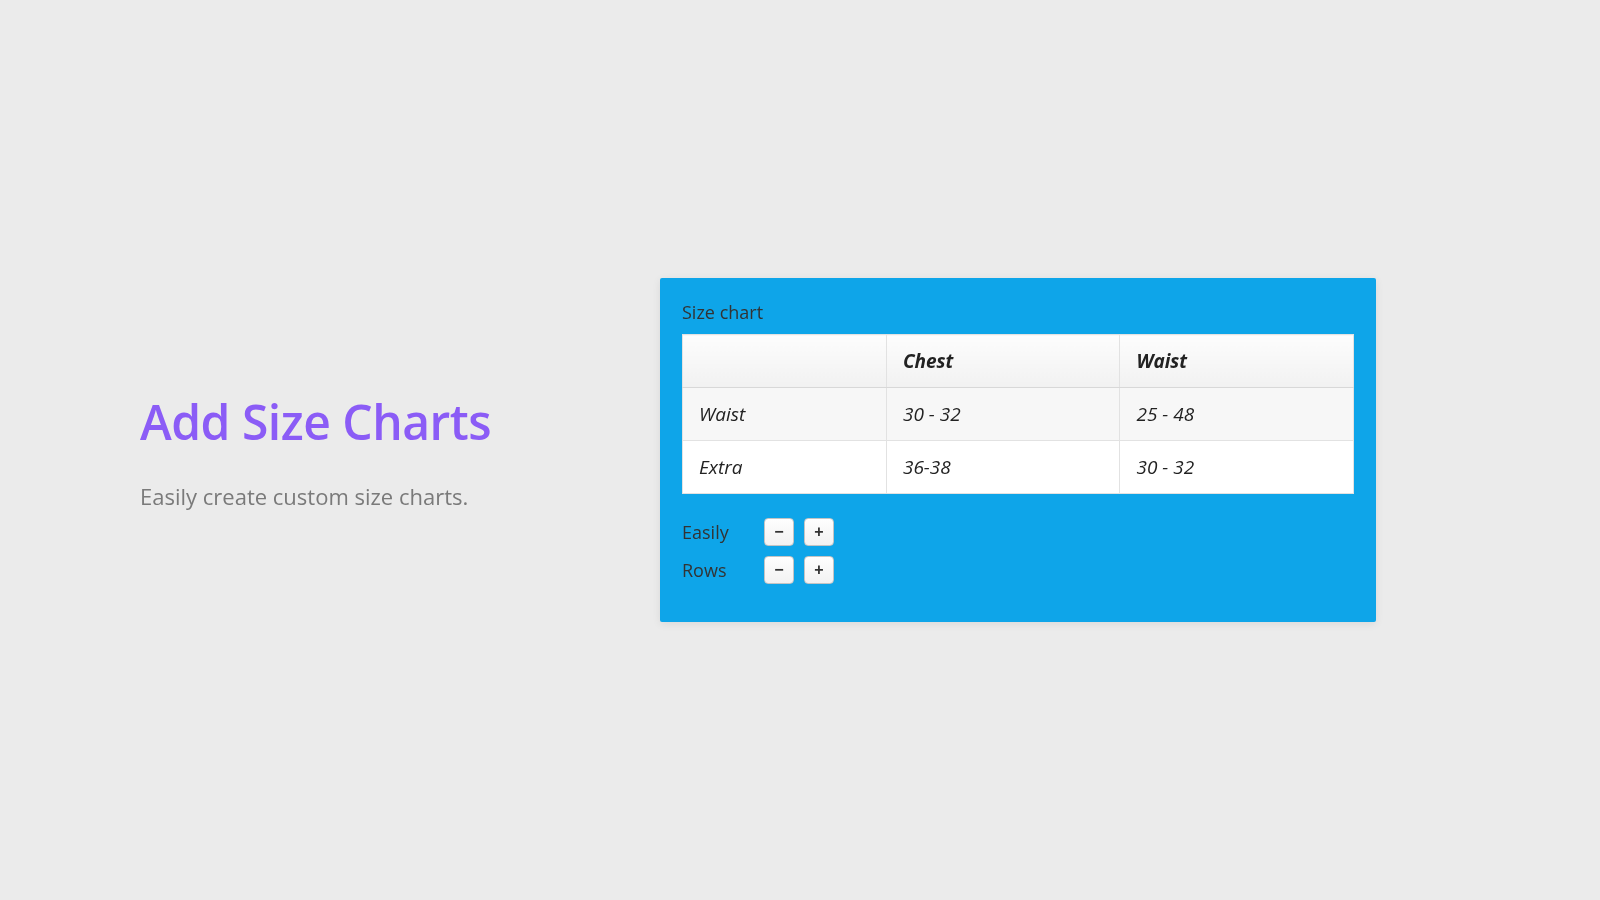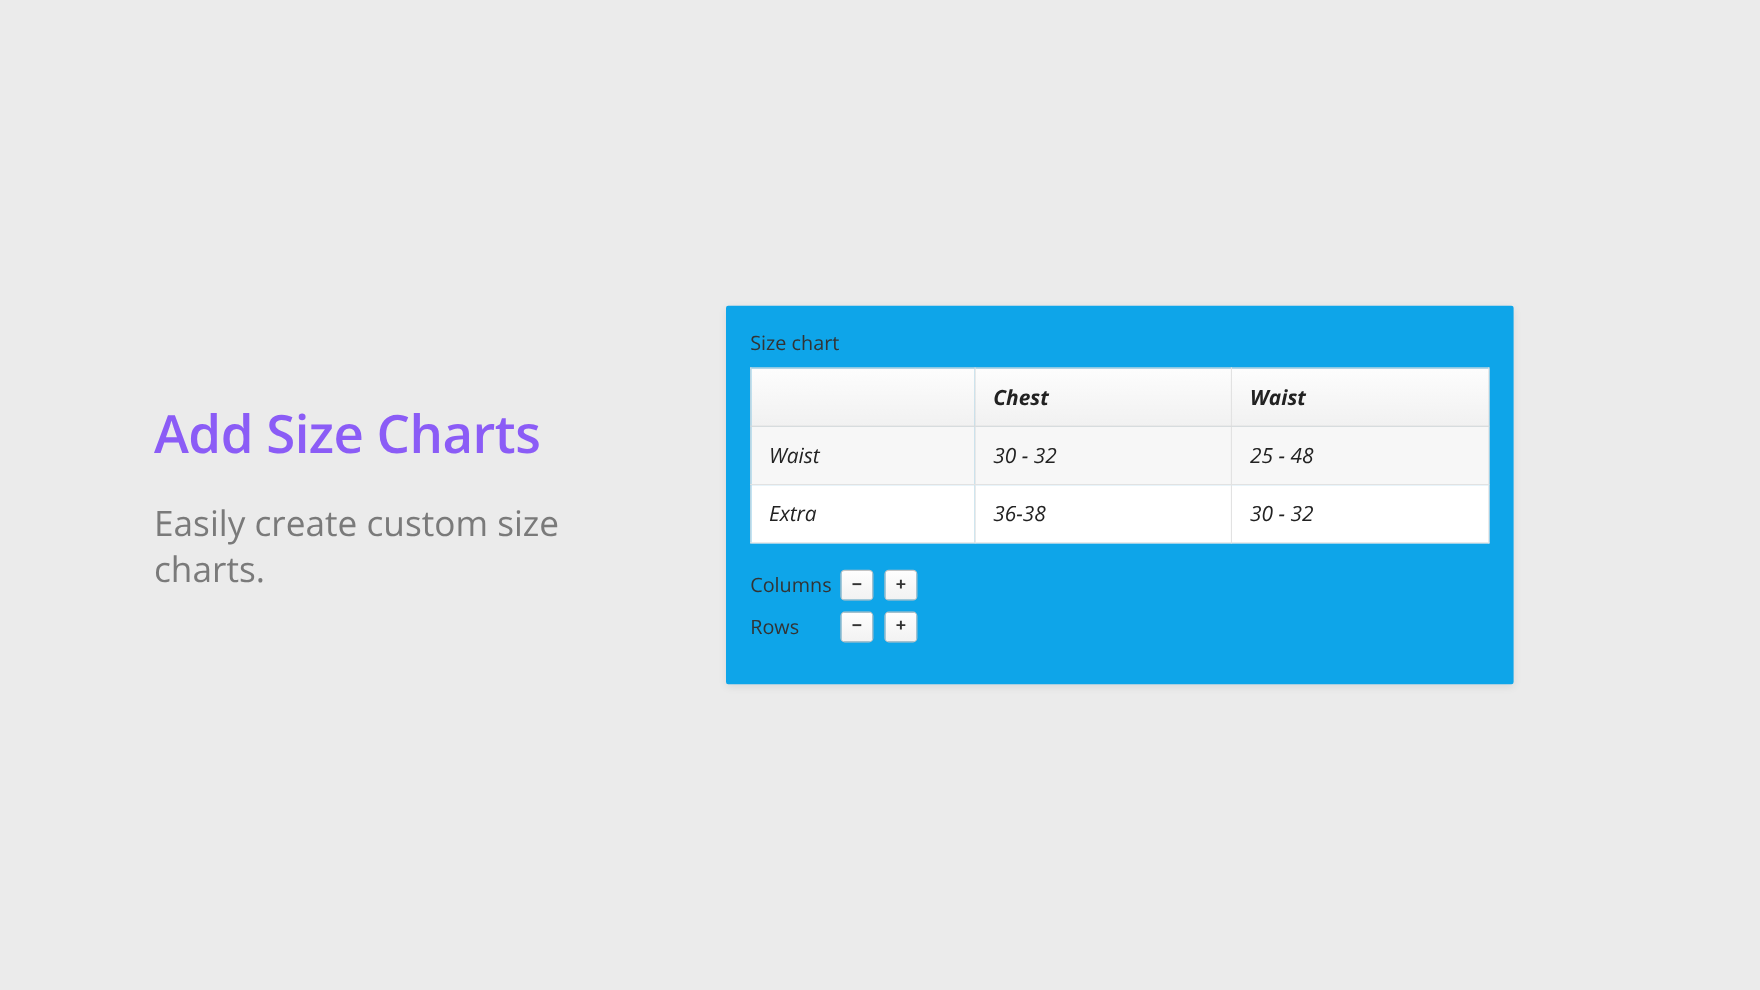--- a/index.html
+++ b/index.html
@@ -29,21 +29,21 @@
       width: 450px;
     }
     .heading {
       font-size: 48px;
       font-weight: 600;
       color: #8b5cf6;
       margin-bottom: 28px;
       letter-spacing: -0.5px;
     }
     .subheading {
-      font-size: 32px;
+      font-size: 22px;
       font-weight: 400;
       color: #7a7a7a;
       line-height: 1.3;
     }
     .card {
       background: #0ea5e9;
       border-radius: 2px;
       box-shadow: 0 2px 8px rgba(0,0,0,0.08);
       padding: 22px 22px 28px 22px;
       width: 716px;
@@ -139,21 +139,21 @@
         <tr>
           <td>Extra</td>
           <td>36-38</td>
           <td>30 - 32</td>
         </tr>
       </tbody>
     </table>
 
     <div class="controls">
       <div class="control-row">
-        <span class="control-label">Columns</span>
+        <span class="control-label">Easily</span>
         <button class="btn">
           <span>−</span>
         </button>
         <button class="btn">
           <span>+</span>
         </button>
       </div>
       <div class="control-row">
         <span class="control-label">Rows</span>
         <button class="btn">

